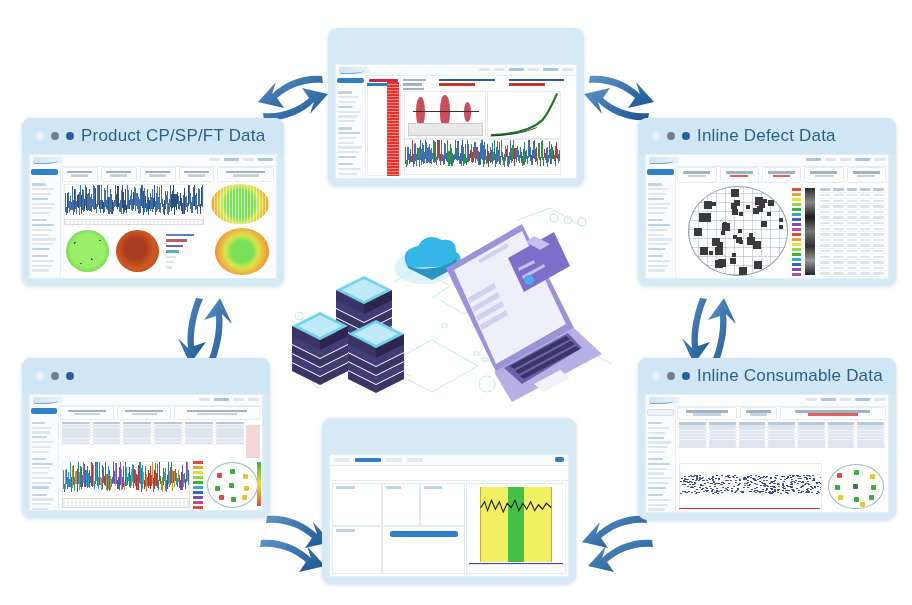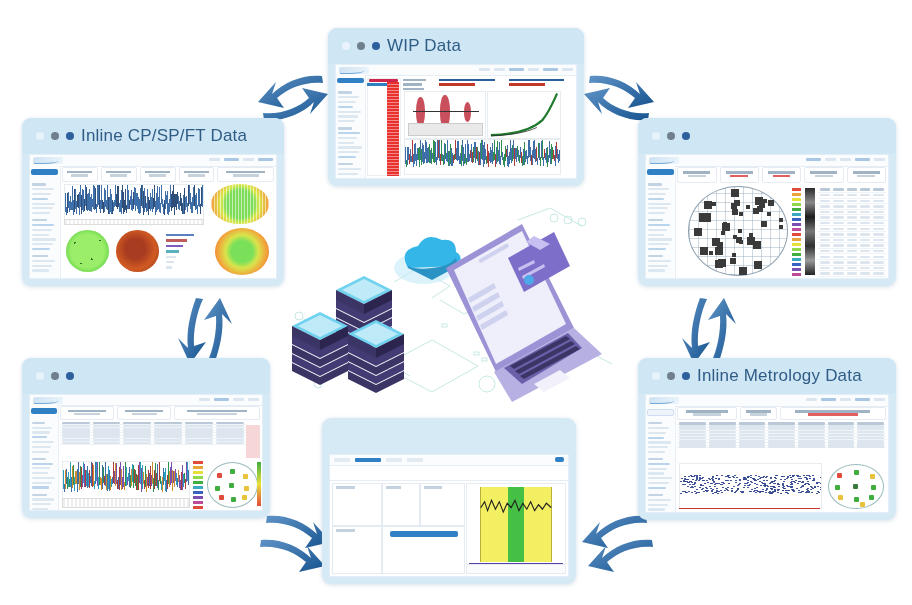--- a/index.html
+++ b/index.html
@@ -282,26 +282,20 @@
           <polygon points="228,160 284,130 288,133 232,163"></polygon>
           <polygon points="233,165 289,135 293,138 237,168"></polygon>
           <polygon points="238,170 294,140 298,143 242,173"></polygon>
         </g>
         <polygon points="252,178 278,164 288,172 262,186" fill="#f2f1fb"></polygon>
       </g>
     </svg>
   </div>
 
   <div class="panel" style="left:328px;top:28px;width:256px;height:158px;">
-    <div class="hdr">
-      <span class="dot d1"></span>
-      <span class="dot d2"></span>
-      <span class="dot d3"></span>
-      <span class="title">WIP Data</span>
-    </div>
     <div class="body">
       <div class="app">
         <div class="appTop">
             <div class="logo"></div>
             <div class="logoCurve"></div>
           <div class="navbits">
               <i></i>
               <i></i>
               <i class="b"></i>
               <i></i>
@@ -556,21 +550,21 @@
         </div>
       </div>
     </div>
   </div>
 
   <div class="panel" style="left:22px;top:118px;width:262px;height:168px;">
     <div class="hdr">
       <span class="dot d1"></span>
       <span class="dot d2"></span>
       <span class="dot d3"></span>
-      <span class="title">Inline CP/SP/FT Data</span>
+      <span class="title">Product CP/SP/FT Data</span>
     </div>
     <div class="body">
       <div class="app">
         <div class="appTop">
             <div class="logo"></div>
             <div class="logoCurve"></div>
           <div class="navbits">
               <i></i>
               <i class="b"></i>
               <i></i>
@@ -785,20 +779,21 @@
         </div>
       </div>
     </div>
   </div>
 
   <div class="panel" style="left:638px;top:118px;width:258px;height:168px;">
     <div class="hdr">
       <span class="dot d1"></span>
       <span class="dot d2"></span>
       <span class="dot d3"></span>
+      <span class="title">Inline Defect Data</span>
     </div>
     <div class="body">
       <div class="app">
         <div class="appTop">
             <div class="logo"></div>
             <div class="logoCurve"></div>
           <div class="navbits">
               <i class="b"></i>
               <i></i>
               <i></i>
@@ -1333,21 +1328,21 @@
         </div>
       </div>
     </div>
   </div>
 
   <div class="panel" style="left:638px;top:358px;width:258px;height:162px;">
     <div class="hdr">
       <span class="dot d1"></span>
       <span class="dot d2"></span>
       <span class="dot d3"></span>
-      <span class="title">Inline Metrology Data</span>
+      <span class="title">Inline Consumable Data</span>
     </div>
     <div class="body">
       <div class="app">
         <div class="appTop">
             <div class="logo"></div>
             <div class="logoCurve"></div>
           <div class="navbits">
               <i></i>
               <i class="b"></i>
               <i></i>

